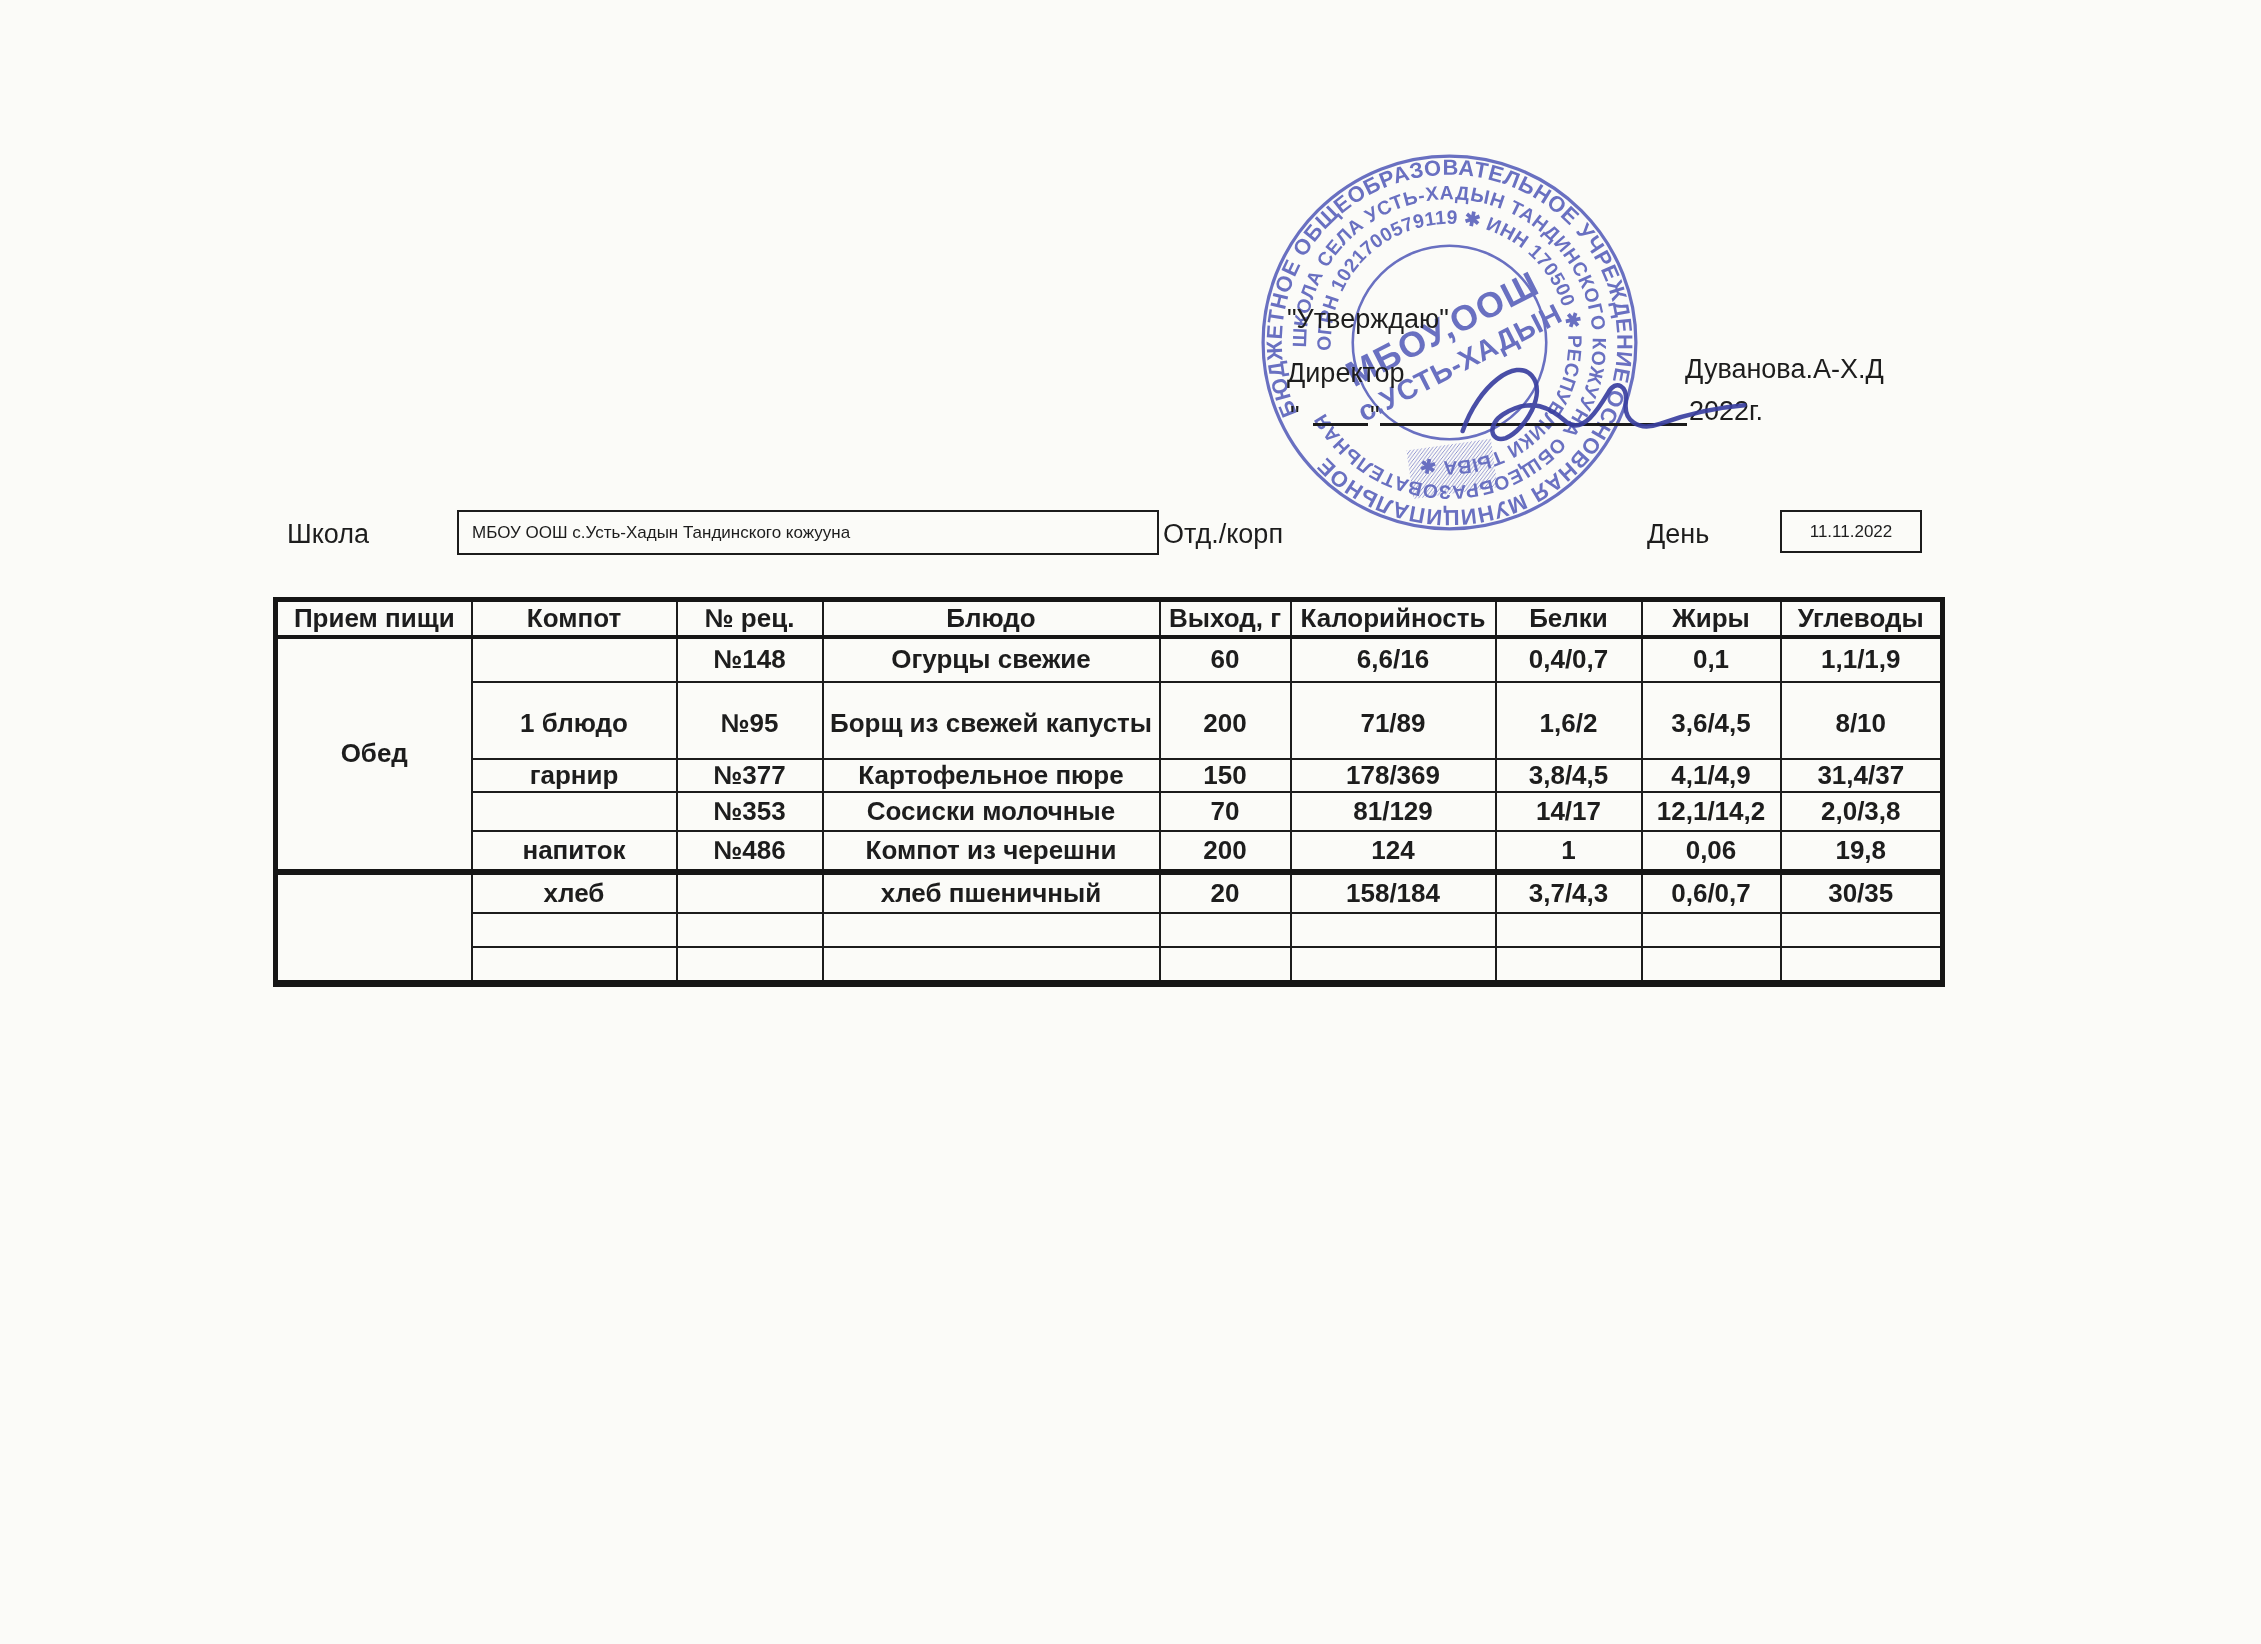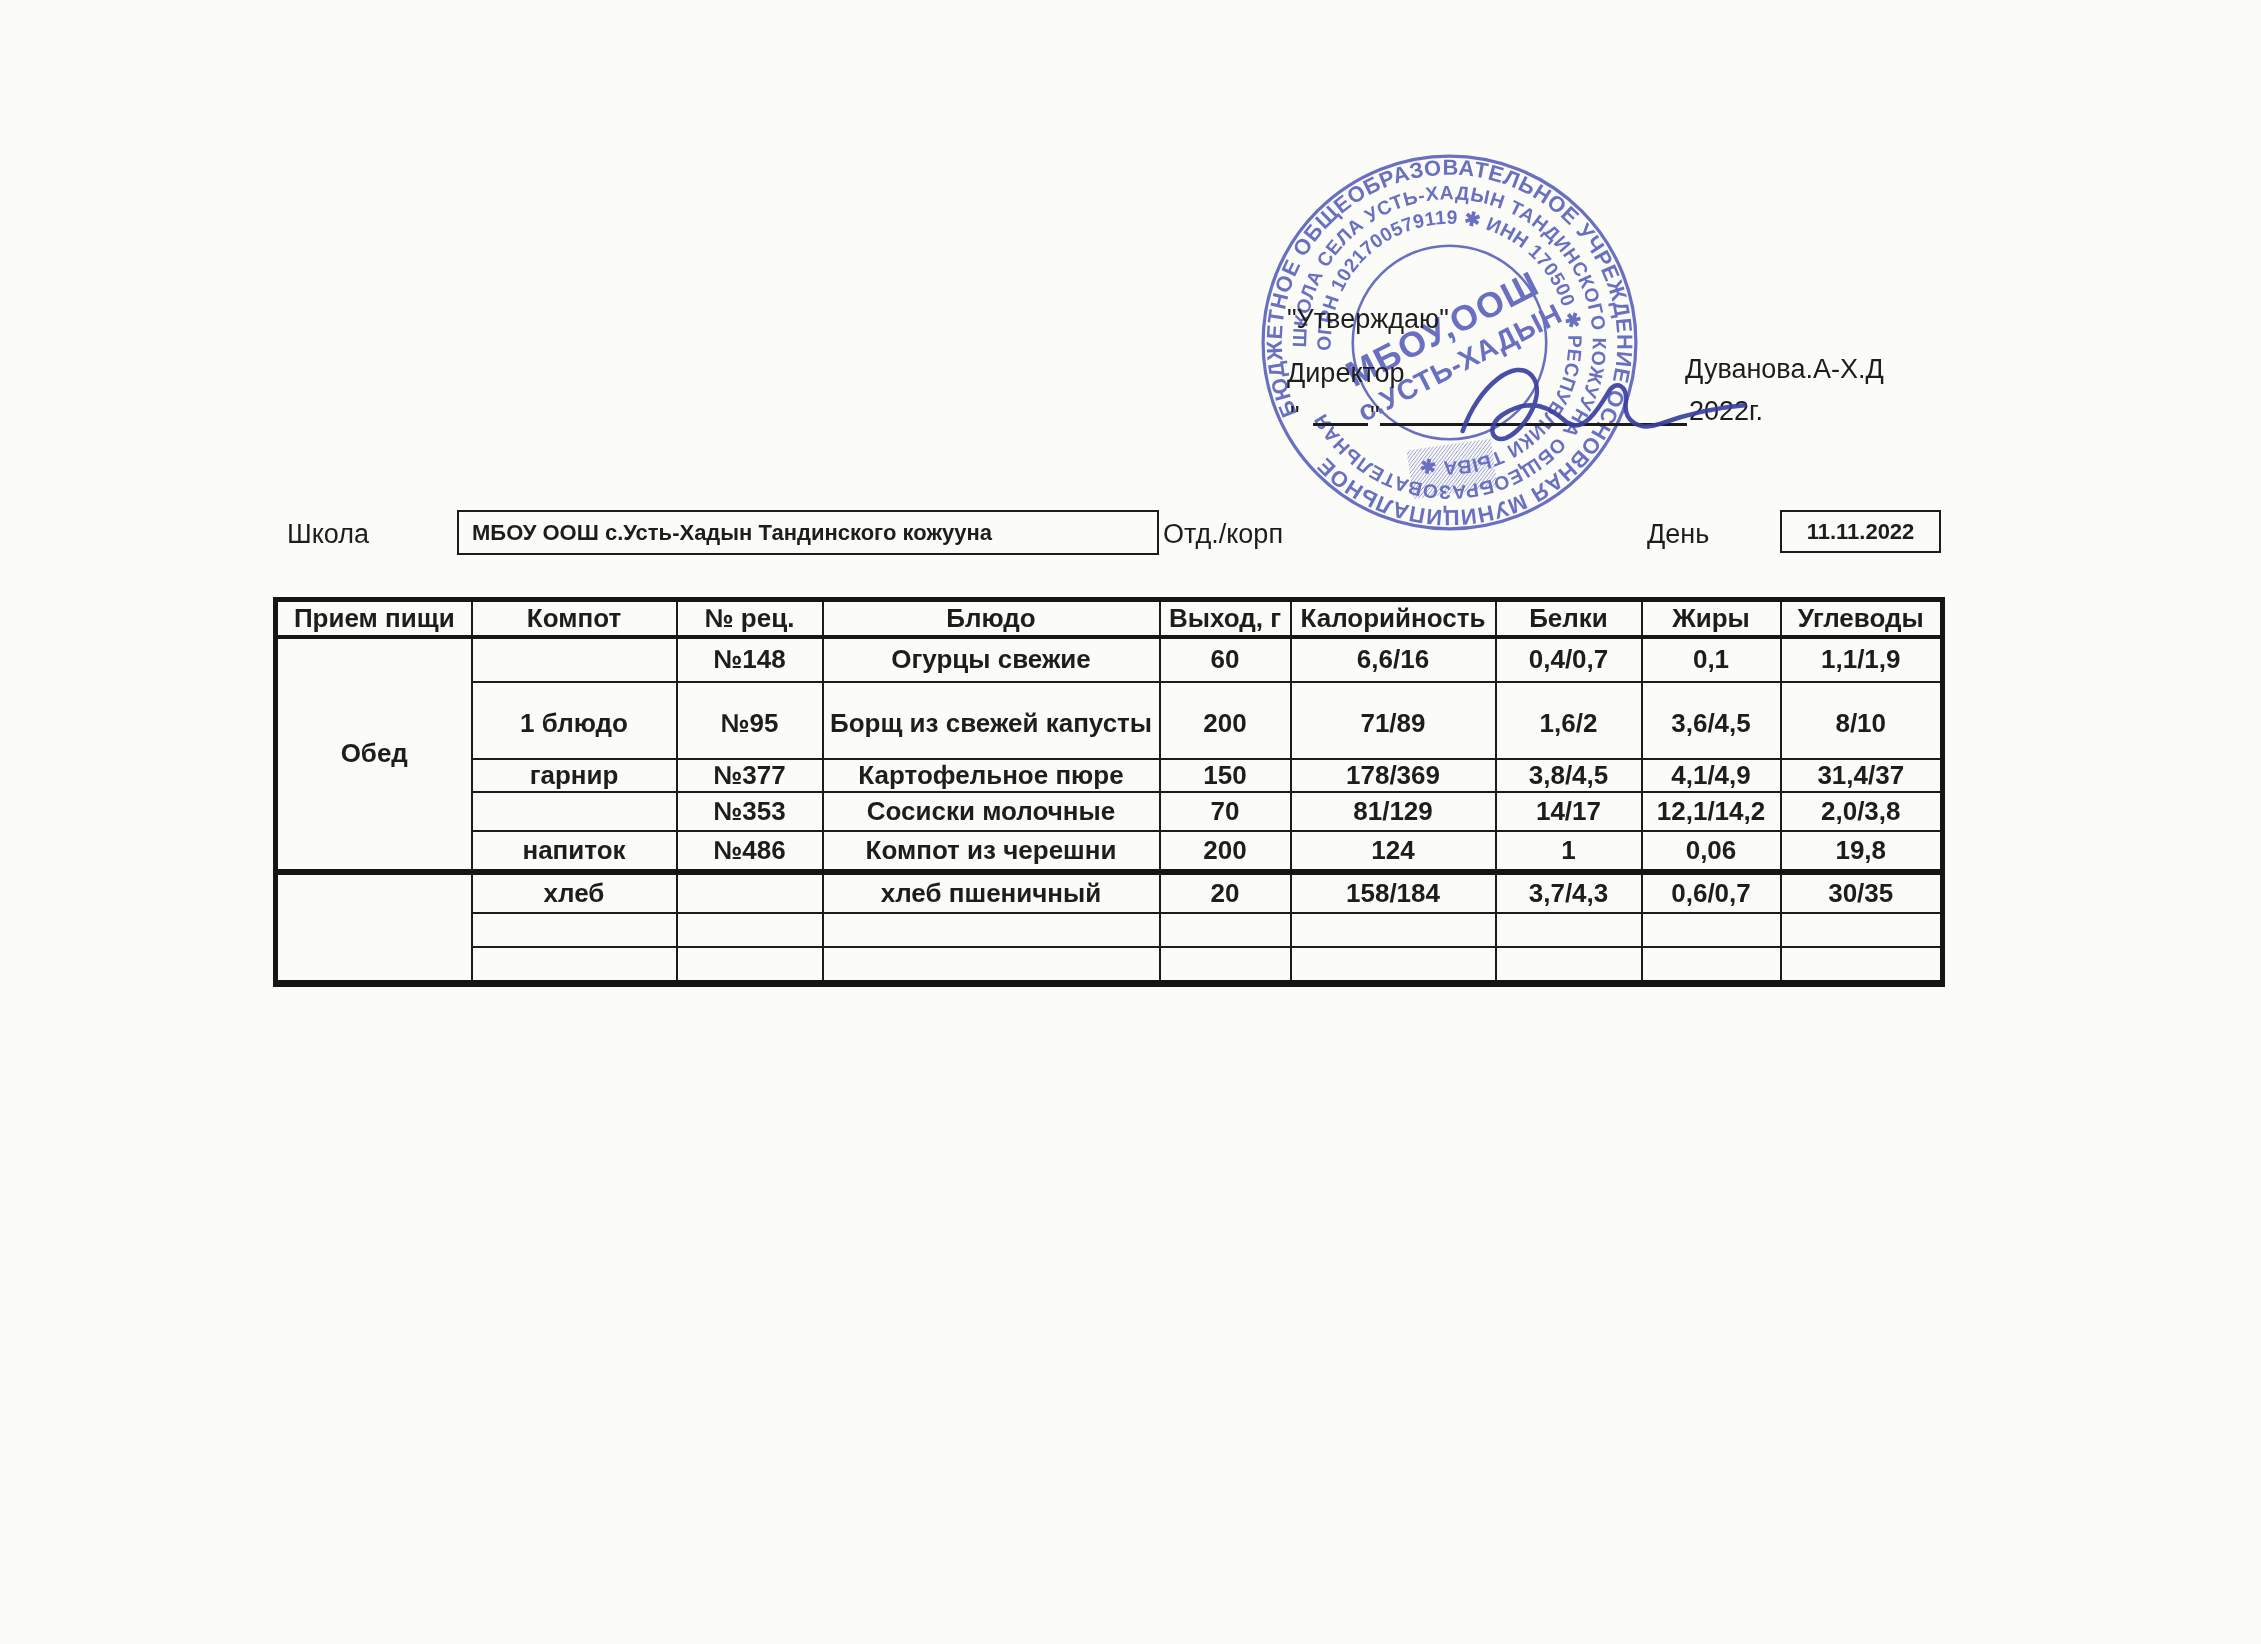--- a/index.html
+++ b/index.html
@@ -6,21 +6,21 @@
   html,body { width:2261px; height:1644px; }
   body {
     position:relative;
     background:#fbfbf8;
     font-family:"Liberation Sans", sans-serif;
     color:#1d1d1d;
     overflow:hidden;
   }
   .abs { position:absolute; }
   .lbl { font-size:27px; font-weight:400; white-space:nowrap; }
-  .val { font-size:22px; font-weight:700; white-space:nowrap; }
+  .val { font-size:17px; font-weight:400; white-space:nowrap; }
   .boxfield {
     border:2.6px solid #1c1c1c;
     display:flex; align-items:center;
     background:transparent;
   }
   .rule { background:#1b1b1b; height:2.6px; }
 
   
   table.menu {
     position:absolute; left:273px; top:597px;
@@ -97,21 +97,21 @@
            C122,76 152,95 176,116 C201,136 226,95 241,70 C253,49 271,60 268,86
            C265,113 286,131 321,119 C362,104 402,94 452,90" stroke="#3a3f9f" stroke-width="7" fill="none" stroke-linecap="round" opacity=".92"></path>
 </svg>
 
 <div class="abs lbl" style="left:287px; top:519px;">Школа</div>
 <div class="abs boxfield" style="left:457px; top:510px; width:702px; height:45px;">
   <span class="val" style="padding-left:13px;">МБОУ ООШ с.Усть-Хадын Тандинского кожууна</span>
 </div>
 <div class="abs lbl" style="left:1163px; top:519px;">Отд./корп</div>
 <div class="abs lbl" style="left:1647px; top:519px;">День</div>
-<div class="abs boxfield" style="left:1780px; top:510px; width:161px; height:43px; justify-content:center;">
+<div class="abs boxfield" style="left:1780px; top:510px; width:142px; height:43px; justify-content:center;">
   <span class="val">11.11.2022</span>
 </div>
 
 <table class="menu">
   <colgroup>
     <col style="width:196px">
       <col style="width:205px">
       <col style="width:146px">
     <col style="width:337px">
       <col style="width:131px">

